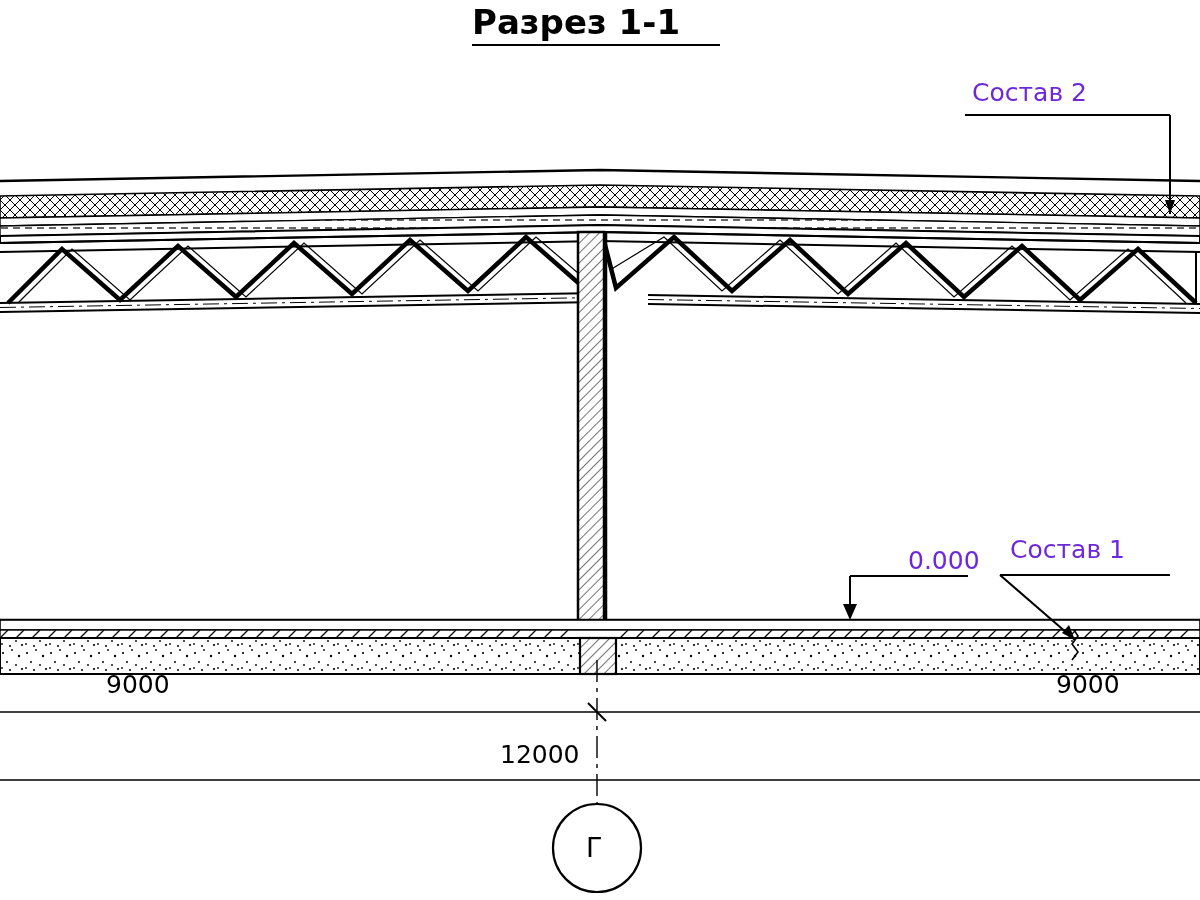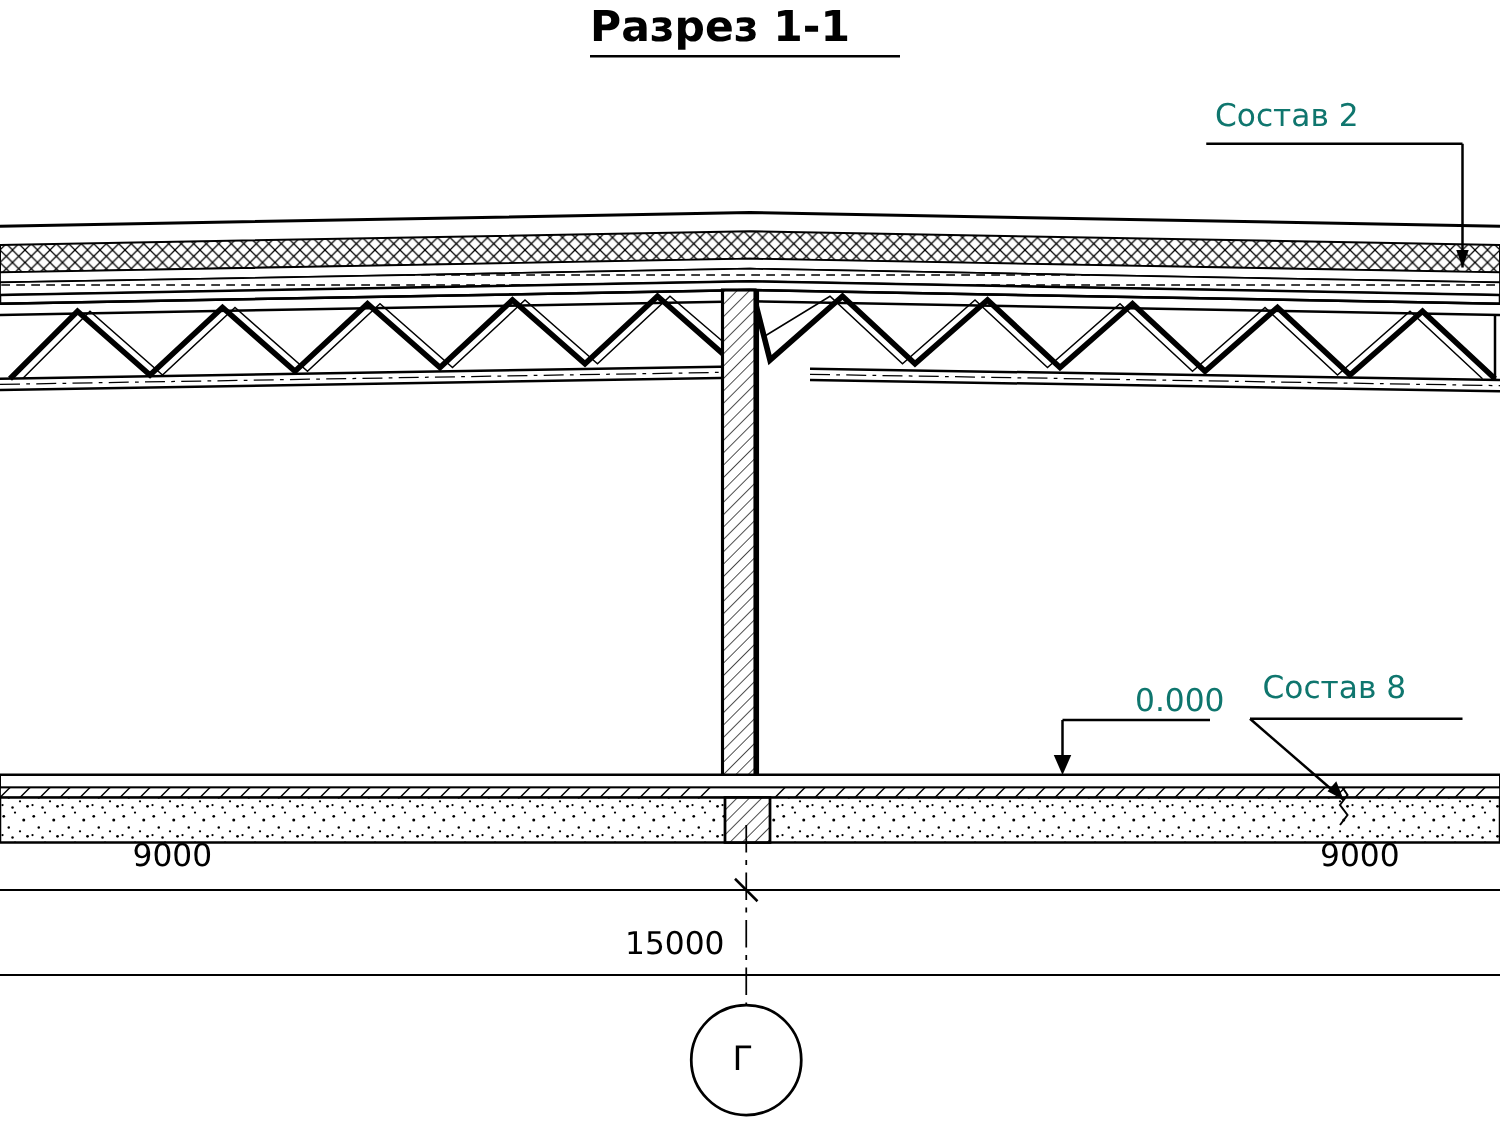--- a/index.html
+++ b/index.html
@@ -34,21 +34,21 @@
   }
   .title-underline {
     position: absolute;
     background: #000;
     height: 2px;
   }
   .lbl {
     position: absolute;
     font-family: "DejaVu Sans", sans-serif;
     font-size: 25px;
-    color: #0f766e;
+    color: #6d28d9;
     white-space: nowrap;
   }
   .lbl-dim {
     position: absolute;
     font-family: "DejaVu Sans", sans-serif;
     font-size: 25px;
     color: #000;
     white-space: nowrap;
     margin-left: 22px;
   }
@@ -217,25 +217,25 @@
       </g>
 
     </g>
   </svg>
 
   <div class="title-text" style="left:472px; top:2px;">Разрез 1-1</div>
   <div class="title-underline" style="left:472px; top:44px; width:248px;"></div>
 
   <div class="lbl" style="left:972px; top:78px;">Состав 2</div>
 
-  <div class="lbl" style="left:1010px; top:535px;">Состав 8</div>
+  <div class="lbl" style="left:1010px; top:535px;">Состав 1</div>
 
   <div class="lbl" style="left:908px; top:546px;">0.000</div>
 
   <div class="lbl-dim" style="left:84px; top:670px;">9000</div>
 
   <div class="lbl-dim" style="left:1034px; top:670px;">9000</div>
 
-  <div class="lbl-dim" style="left:478px; top:740px;">15000</div>
+  <div class="lbl-dim" style="left:478px; top:740px;">12000</div>
 
   <div class="axis-letter" style="left:586px; top:832px;">Г</div>
 
 </div>
 
 </body></html>

